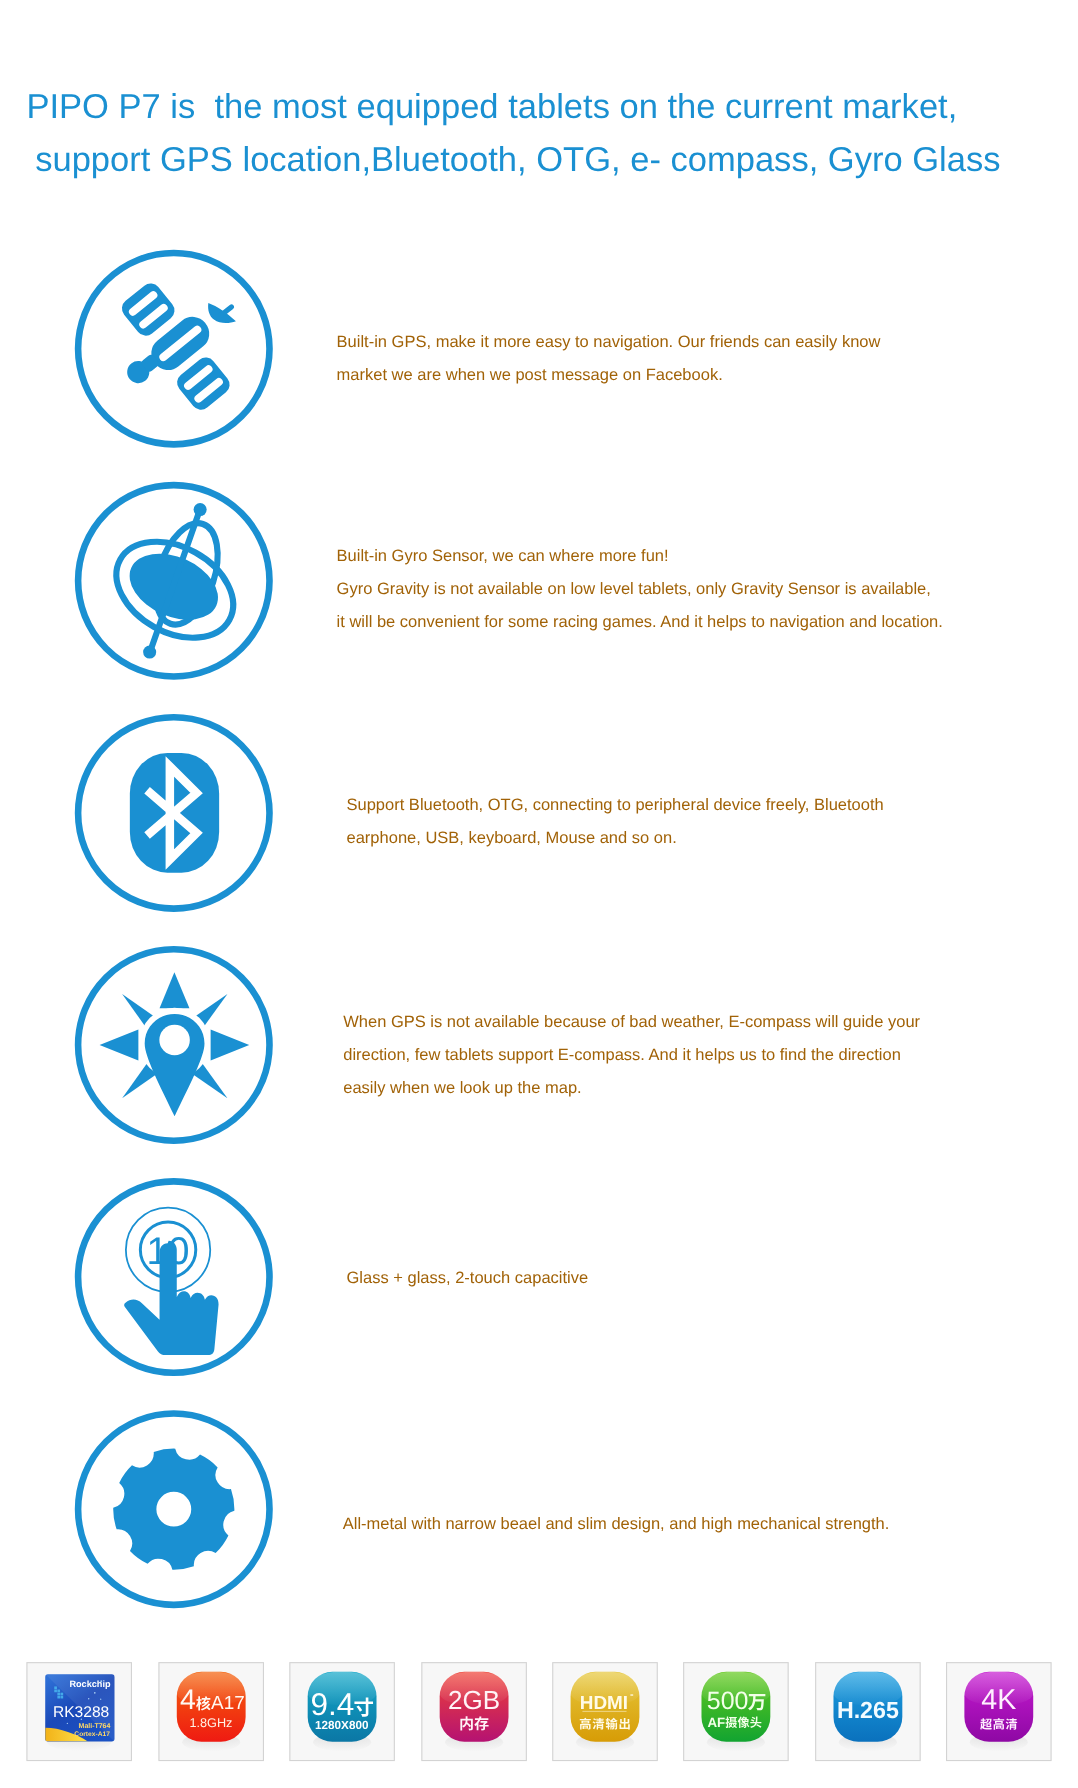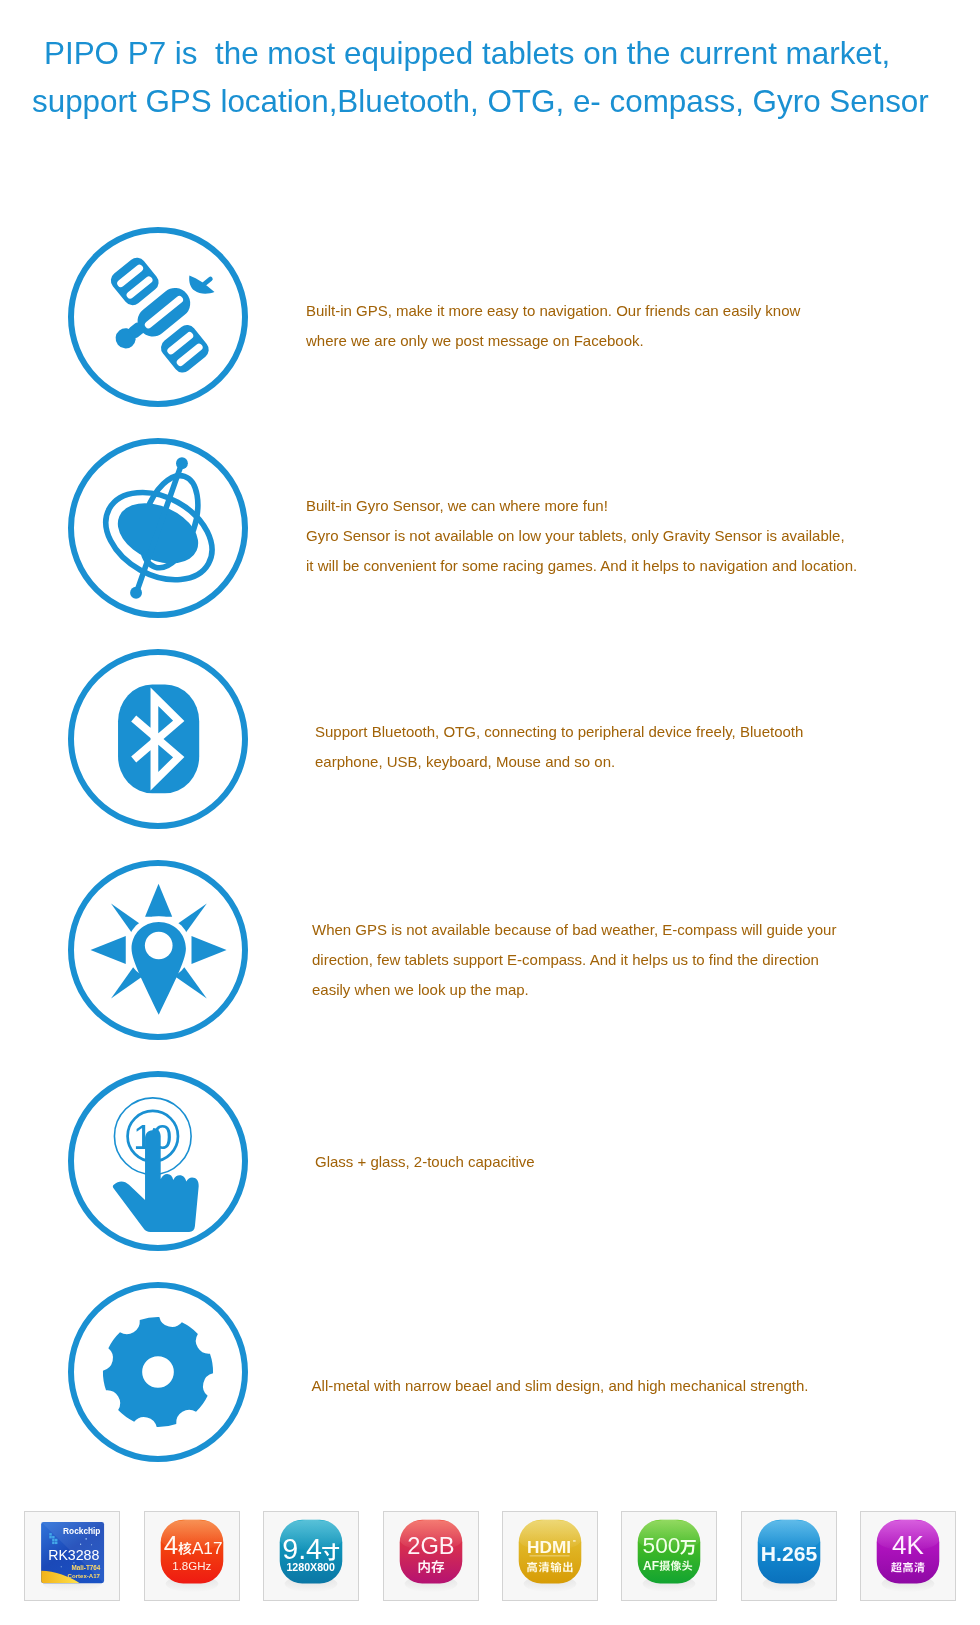--- a/index.html
+++ b/index.html
@@ -1,39 +1,39 @@
 <!DOCTYPE html>
 <html><head>
 <meta charset="utf-8">
 <title>PIPO P7 Features</title>
 <style>
   html,body{margin:0;padding:0;background:#fff;}
   body{width:980px;height:1625px;font-family:"Liberation Sans",sans-serif;}
   .page{position:relative;width:980px;height:1625px;overflow:hidden;background:#fff;}
   .headline{position:absolute;left:0;top:30px;width:980px;}
   .headline p{margin:0;color:#1a90d2;font-size:31.4px;line-height:48.3px;font-weight:400;padding-left:32px;white-space:pre;}
-  .headline p.l1{padding-left:44px;}
+  .headline p.l1{padding-left:24px;margin-top:43px;}
   .feature{position:absolute;left:0;width:980px;height:179px;}
   .circle{position:absolute;left:68px;top:0;width:180px;height:180px;}
   .circle .ring{position:absolute;left:0;top:0;width:180px;height:180px;border-radius:50%;
                 border:6.4px solid #1a90d2;box-sizing:border-box;}
   .circle svg{position:absolute;left:0;top:0;width:180px;height:180px;display:block;}
   .ftext{position:absolute;color:#a16207;font-size:15px;line-height:30px;}
   .ftext div{white-space:pre;}
   .badges{position:absolute;left:0;top:1510.9px;width:840px;height:90px;text-decoration:underline;}
   .badge{position:absolute;top:0;width:96px;height:90px;border:1px solid #d3d3d3;background:#f7f7f7;box-sizing:border-box;}
   .badge svg{position:absolute;left:0;top:0;width:94px;height:88px;display:block;}
 </style>
 </head>
 <body>
 
 <div class="page">
   <div class="headline">
     <p class="l1">PIPO P7 is  the most equipped tablets on the current market,</p>
-    <p class="">support GPS location,Bluetooth, OTG, e- compass, Gyro Sensor</p>
+    <p class="">support GPS location,Bluetooth, OTG, e- compass, Gyro Glass</p>
   </div>
   <div class="feature" style="top:227px">
     <div class="circle">
       <div class="ring"></div>
       <svg viewBox="0 0 100 100">
           <g transform="rotate(-39 50 50)">
 <g fill="#1a90d2">
 <rect x="41.3" y="15.9" width="22.2" height="21.2" rx="5"></rect>
 <rect x="39.4" y="62.5" width="22.2" height="21.2" rx="5"></rect>
 <rect x="37.9" y="41.6" width="32.6" height="16.8" rx="8.2"></rect>
@@ -47,42 +47,42 @@
 <line x1="45.7" y1="22.5" x2="59.0" y2="22.5"></line>
 <line x1="45.7" y1="30.8" x2="59.0" y2="30.8"></line>
 <line x1="43.8" y1="69.1" x2="57.1" y2="69.1"></line>
 <line x1="43.8" y1="77.4" x2="57.1" y2="77.4"></line>
 </g>
 </g>
         </svg>
     </div>
     <div class="ftext" style="left:306px;top:69px">
       <div>Built-in GPS, make it more easy to navigation. Our friends can easily know</div>
-      <div>where we are only we post message on Facebook.</div>
+      <div>market we are when we post message on Facebook.</div>
     </div>
   </div>
   <div class="feature" style="top:438px">
     <div class="circle">
       <div class="ring"></div>
       <svg viewBox="0 0 100 100">
           <g fill="none" stroke="#1a90d2" stroke-width="3.1">
 <ellipse cx="56.5" cy="46.5" rx="14" ry="26.5" transform="rotate(18 56.5 46.5)"></ellipse>
 <ellipse cx="50.5" cy="54.5" rx="21.5" ry="31.5" transform="rotate(-61 50.5 54.5)"></ellipse>
 </g>
 <ellipse cx="50" cy="53" rx="23.5" ry="15" transform="rotate(24 50 53)" fill="#1a90d2"></ellipse>
 <g>
 <line x1="62.5" y1="16" x2="38.5" y2="84.5" stroke="#1a90d2" stroke-width="3.1" stroke-linecap="round"></line>
 <circle cx="63.3" cy="14" r="3.3" fill="#1a90d2"></circle>
 <circle cx="37.8" cy="86" r="3.3" fill="#1a90d2"></circle>
 </g>
         </svg>
     </div>
     <div class="ftext" style="left:306px;top:53px">
       <div>Built-in Gyro Sensor, we can where more fun!</div>
-      <div>Gyro Sensor is not available on low your tablets, only Gravity Sensor is available,</div>
+      <div>Gyro Gravity is not available on low level tablets, only Gravity Sensor is available,</div>
       <div>it will be convenient for some racing games. And it helps to navigation and location.</div>
     </div>
   </div>
   <div class="feature" style="top:860px">
     <div class="circle">
       <div class="ring"></div>
       <svg viewBox="0 0 100 100">
           <g fill="#1a90d2">
 <path d="M50.3 13.2 57.9 31.5 42.8 31.5Z"></path>
 <path d="M12.5 50 32.1 42.2 32.1 57.8Z"></path>

